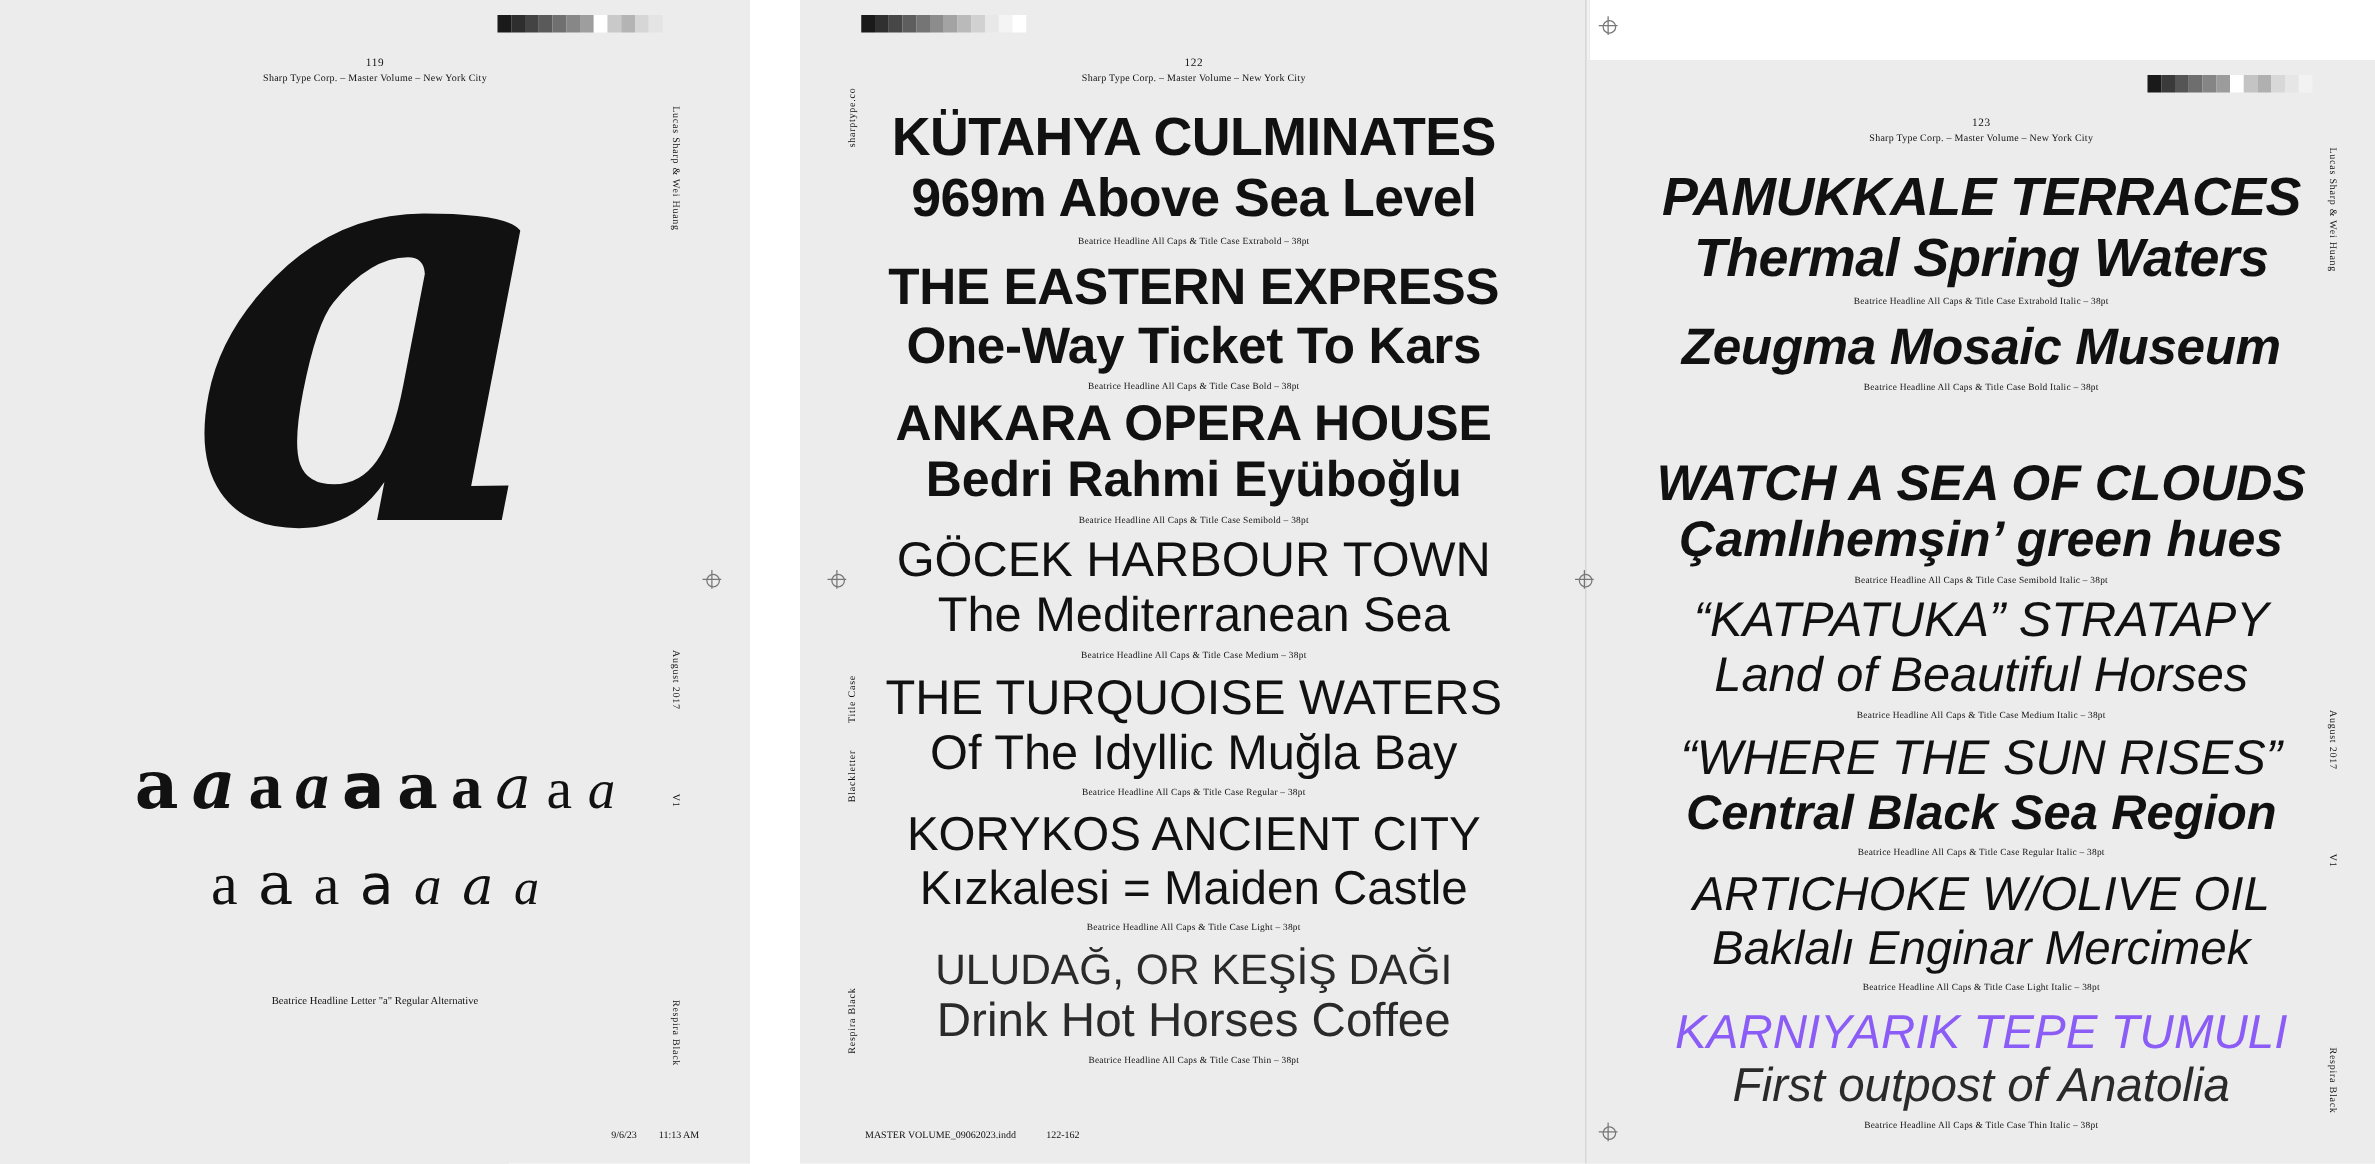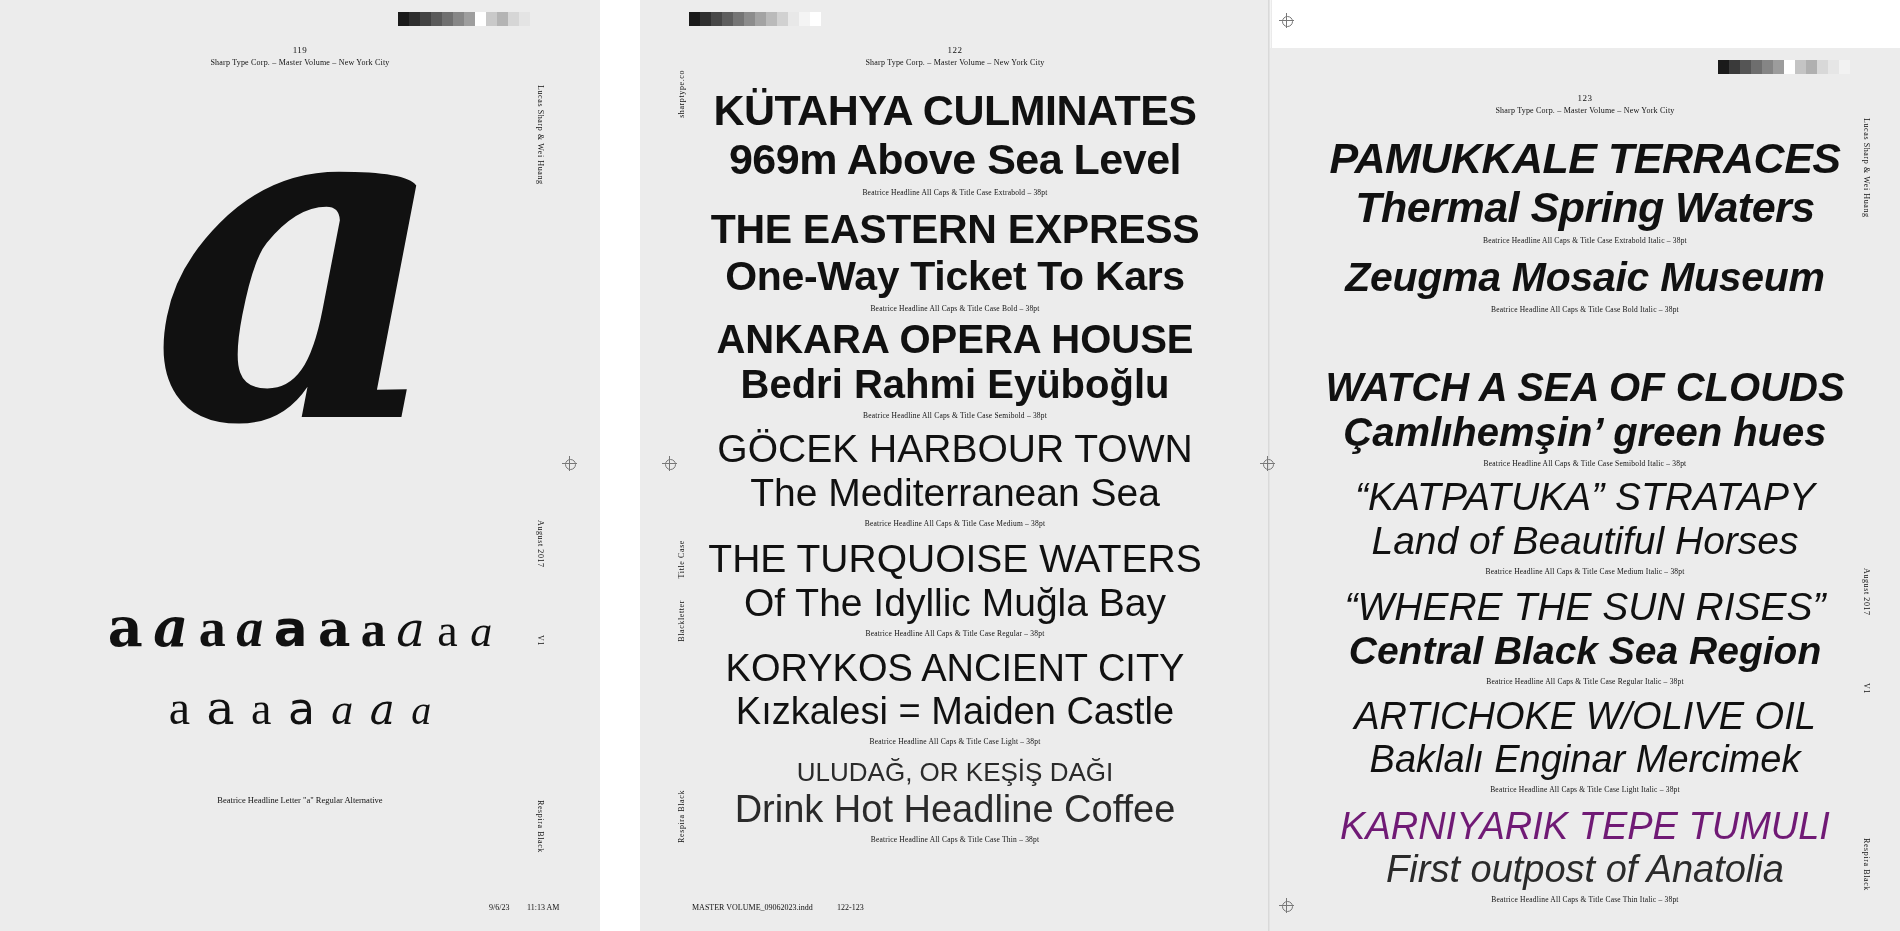--- a/index.html
+++ b/index.html
@@ -171,31 +171,31 @@
       <span class="l1" style="font-weight:400;font-size:39px;">THE TURQUOISE WATERS</span>
       <span class="l2" style="font-weight:400;font-size:39px;">Of The Idyllic Muğla Bay</span>
       <span class="lab">Beatrice Headline All Caps &amp; Title Case Regular – 38pt</span>
     </div>
     <div class="spec" style="top:647px;">
       <span class="l1" style="font-weight:300;font-size:38px;">KORYKOS ANCIENT CITY</span>
       <span class="l2" style="font-weight:300;font-size:38px;">Kızkalesi = Maiden Castle</span>
       <span class="lab">Beatrice Headline All Caps &amp; Title Case Light – 38pt</span>
     </div>
     <div class="spec" style="top:757px;">
-      <span class="l1" style="font-weight:300;font-size:26px;color:#2a2a2a;">ULUDAĞ, OR KEŞİŞ DAĞI</span>
-      <span class="l2" style="font-weight:300;font-size:38px;color:#2a2a2a;">Drink Hot Headline Coffee</span>
+      <span class="l1" style="font-weight:300;font-size:34px;color:#2a2a2a;">ULUDAĞ, OR KEŞİŞ DAĞI</span>
+      <span class="l2" style="font-weight:300;font-size:38px;color:#2a2a2a;">Drink Hot Horses Coffee</span>
       <span class="lab">Beatrice Headline All Caps &amp; Title Case Thin – 38pt</span>
     </div>
 
     <div class="reg" style="left:22px;top:456px;">
         <i></i>
       </div>
 
     <div class="stamp" style="left:52px;top:903px;">MASTER VOLUME_09062023.indd</div>
-    <div class="stamp" style="left:197px;top:903px;">122-123</div>
+    <div class="stamp" style="left:197px;top:903px;">122-162</div>
   </div>
 
   <div class="spine"></div>
 
   <div class="page" id="page-right">
 
     <div class="colorbar" style="left:448px;top:12px;">
       <span style="background:#1a1a1a"></span>
         <span style="background:#3a3a3a"></span>
         <span style="background:#555555"></span>
@@ -243,21 +243,21 @@
       <span class="l1" style="font-weight:400;font-size:39px;">“WHERE THE SUN RISES”</span>
       <span class="l2" style="font-weight:700;font-size:39px;">Central Black Sea Region</span>
       <span class="lab">Beatrice Headline All Caps &amp; Title Case Regular Italic – 38pt</span>
     </div>
     <div class="spec ital" style="top:647px;">
       <span class="l1" style="font-weight:300;font-size:38px;">ARTICHOKE W/OLIVE OIL</span>
       <span class="l2" style="font-weight:300;font-size:38px;">Baklalı Enginar Mercimek</span>
       <span class="lab">Beatrice Headline All Caps &amp; Title Case Light Italic – 38pt</span>
     </div>
     <div class="spec ital" style="top:757px;">
-      <span class="l1" style="font-weight:300;font-size:38px;color:#701a75;">KARNIYARIK TEPE TUMULI</span>
+      <span class="l1" style="font-weight:300;font-size:38px;color:#8b5cf6;">KARNIYARIK TEPE TUMULI</span>
       <span class="l2" style="font-weight:300;font-size:38px;color:#2a2a2a;">First outpost of Anatolia</span>
       <span class="lab">Beatrice Headline All Caps &amp; Title Case Thin Italic – 38pt</span>
     </div>
 
     <div class="stamp" style="left:519px;top:903px;">9/6/23</div>
     <div class="stamp" style="left:557px;top:903px;">11:13 AM</div>
   </div>
 
   <div class="reg" style="left:1279px;top:13px;">
       <i></i>

